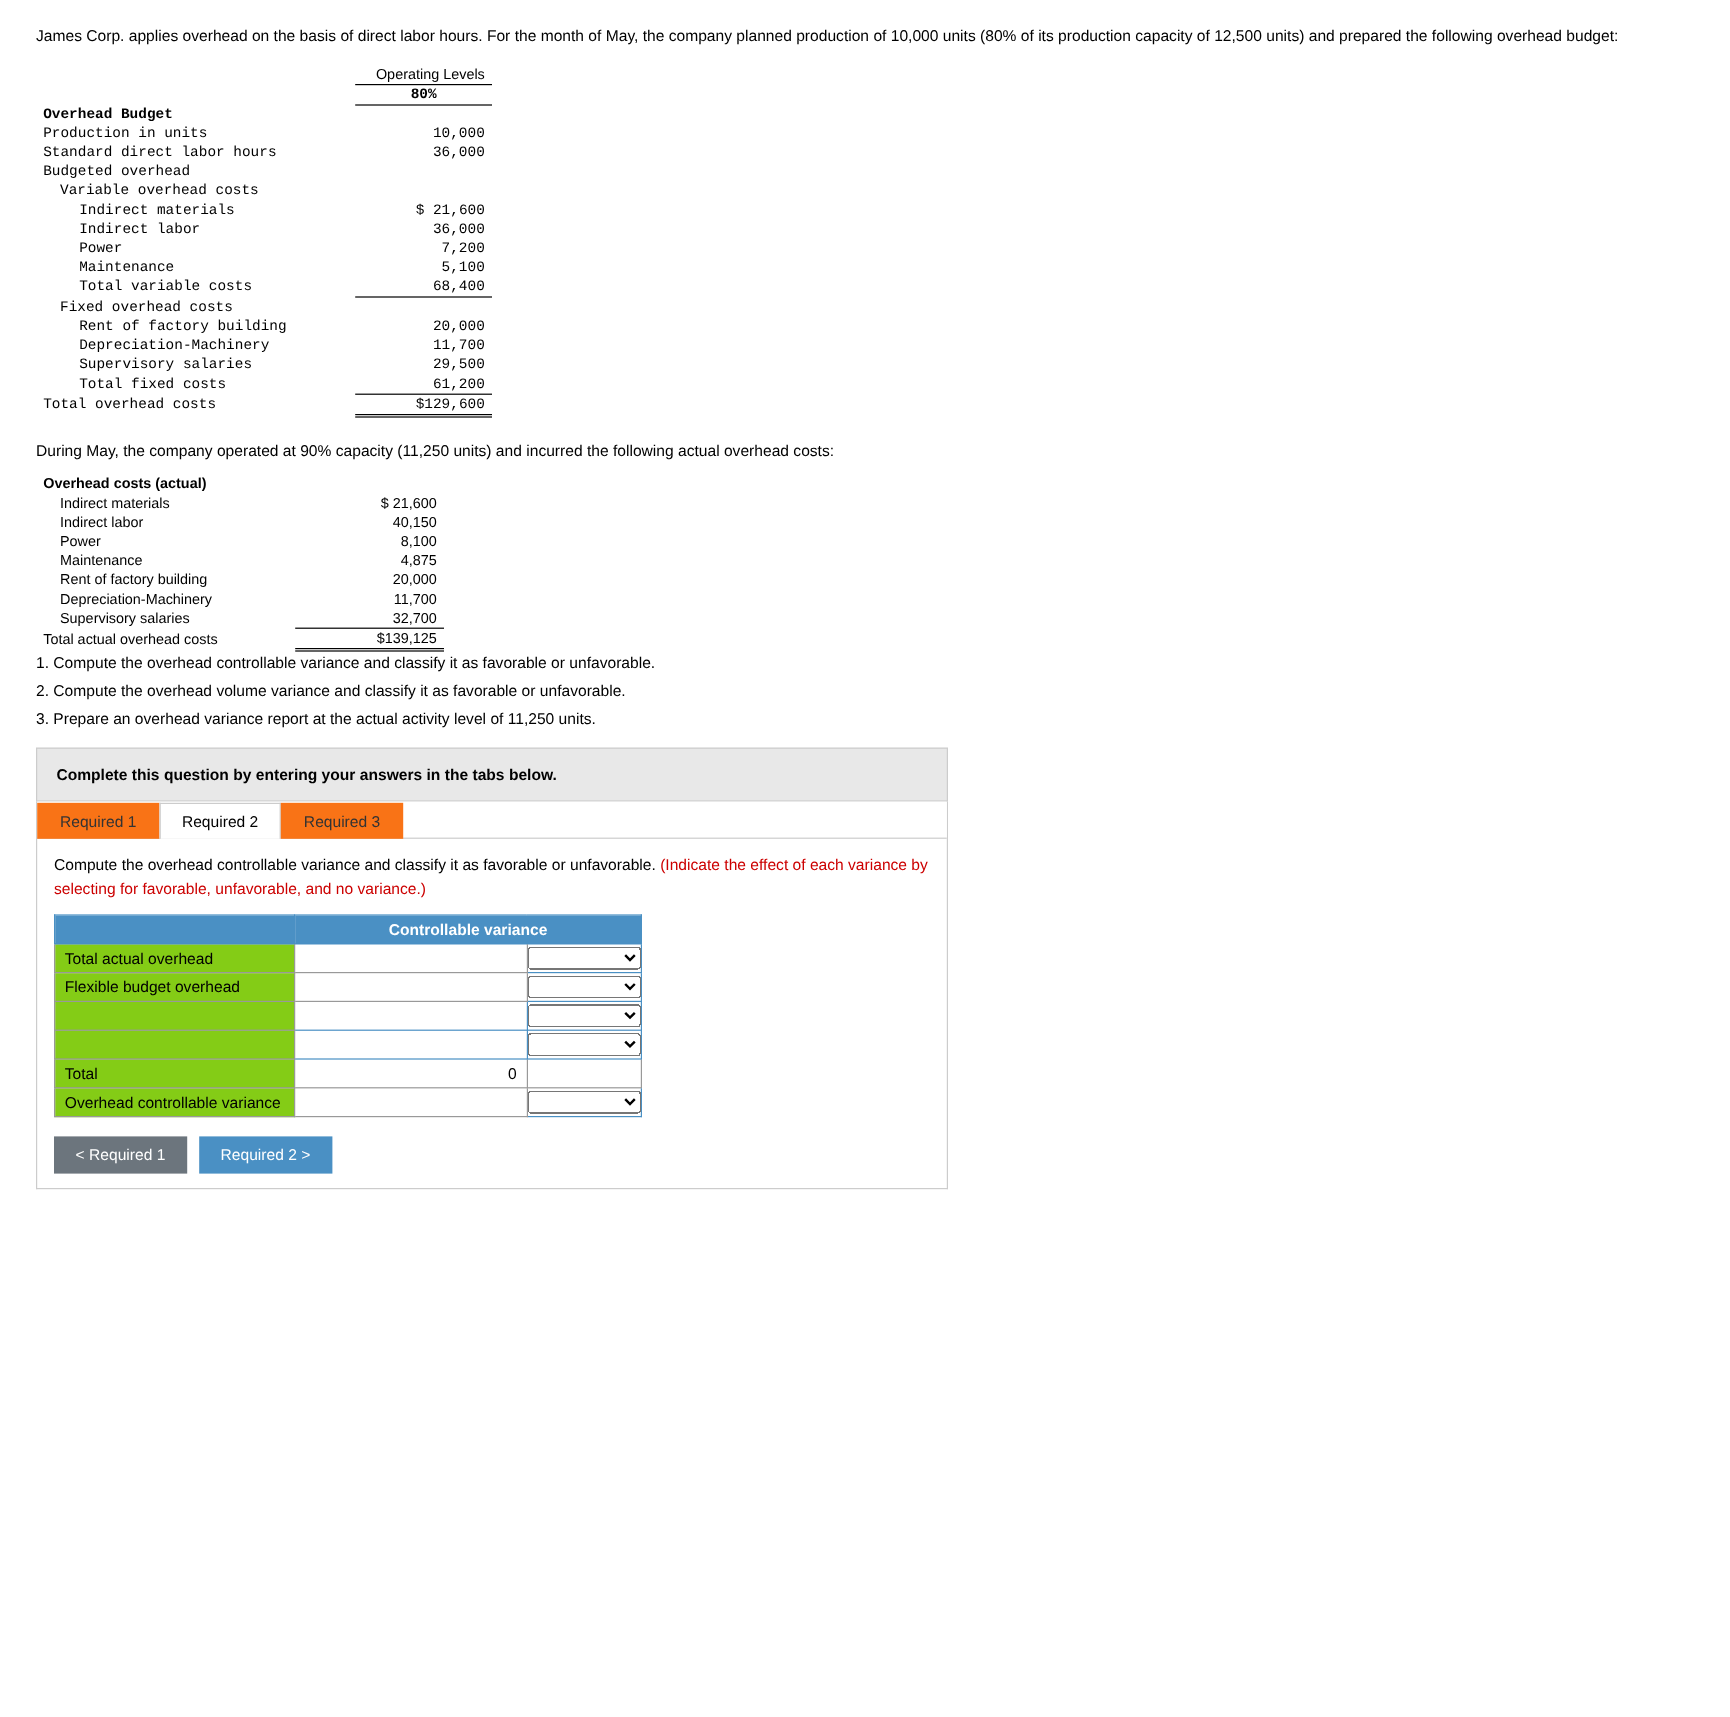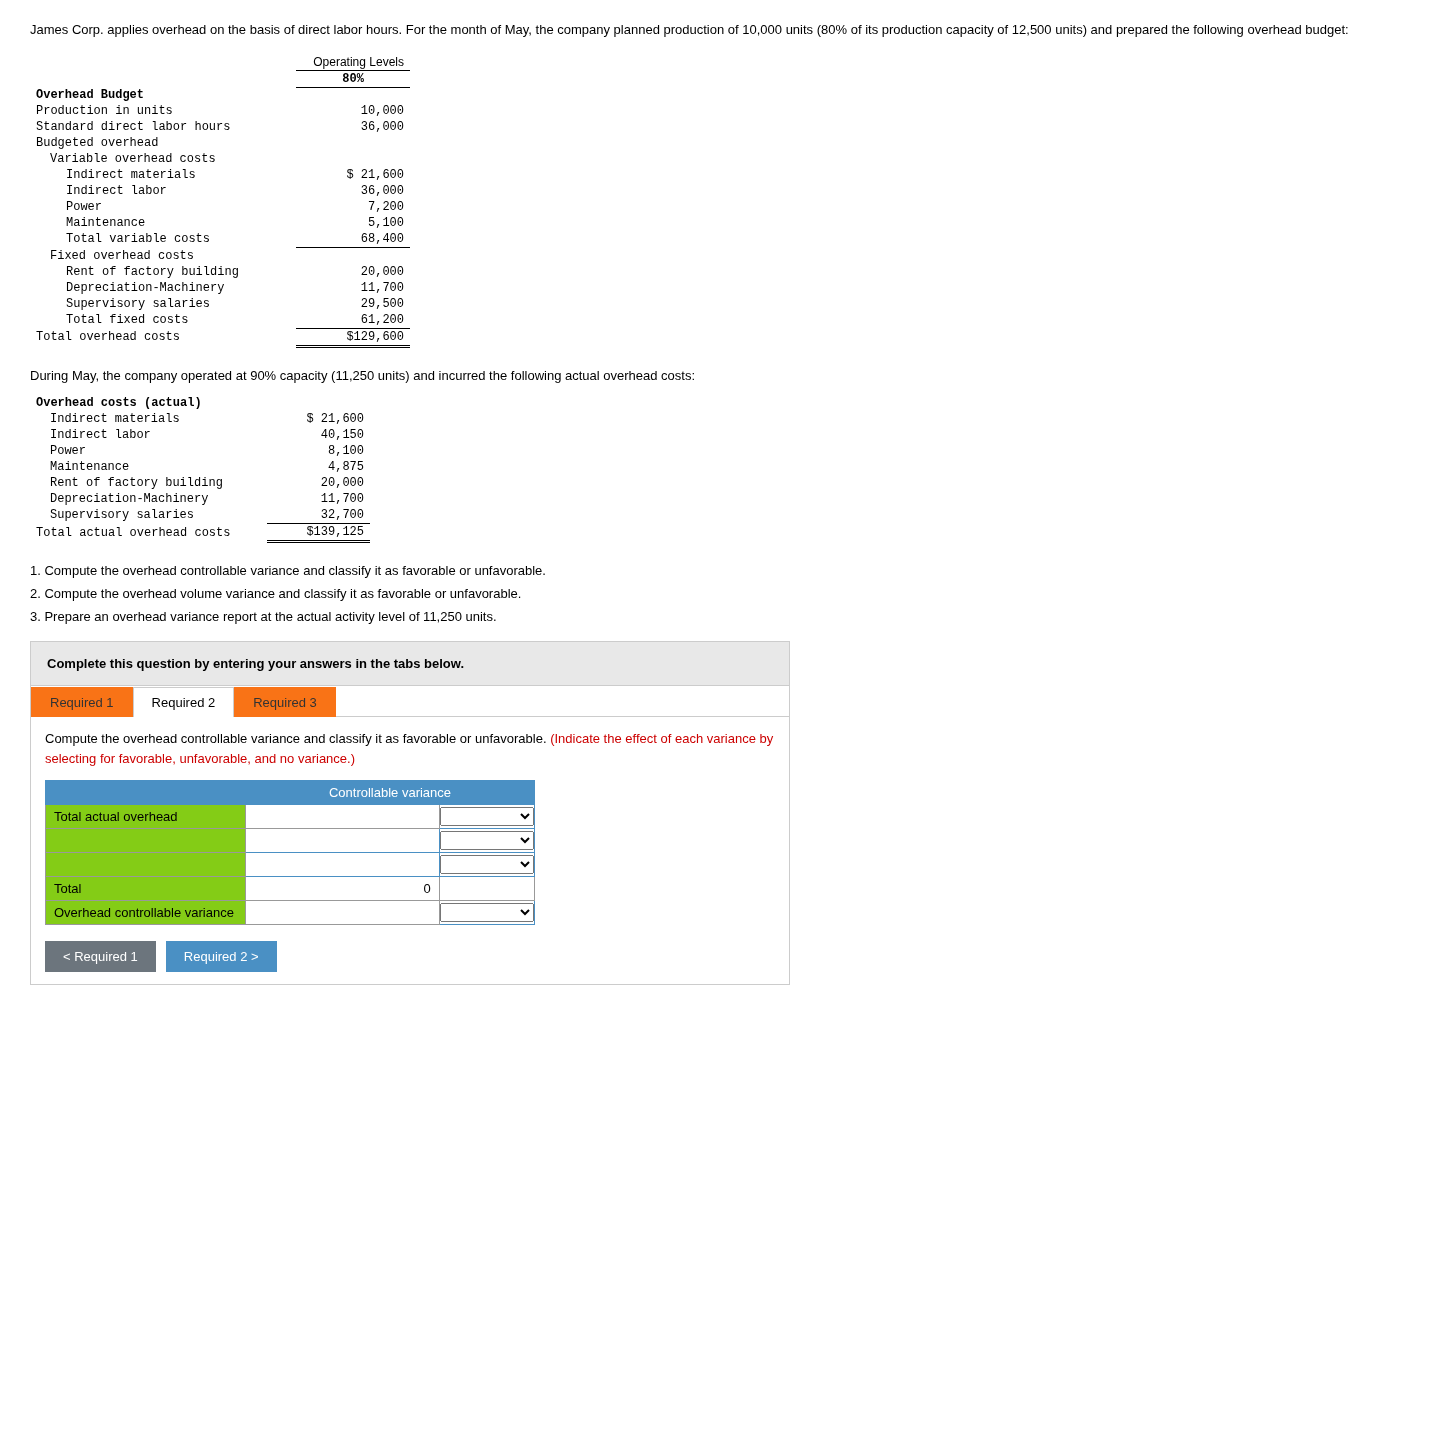--- a/index.html
+++ b/index.html
@@ -42,23 +42,22 @@
       border-bottom: 1px solid #000;
     }
     .double-underline {
       border-bottom: 3px double #000;
     }
     .indent1 { padding-left: 20px !important; }
     .indent2 { padding-left: 36px !important; }
 
     .actual-table {
       border-collapse: collapse;
-      margin-bottom: 18px;
       font-size: 12px;
-      font-family: Liberation Mono, monospace;
+      font-family: Liberation Sans, sans-serif;
       min-width: 340px;
     }
     .actual-table td {
       padding: 1px 6px;
       white-space: nowrap;
     }
     .actual-table .val-col {
       text-align: right;
       min-width: 90px;
     }
@@ -137,21 +136,21 @@
       font-size: 13px;
     }
     .cv-table th, .cv-table td {
       border: 1px solid #999;
       padding: 4px 8px;
     }
     .cv-table th {
       background: #4a90c4;
       color: #fff;
       text-align: center;
-      font-weight: normal;
+      font-weight: bold;
       border-color: #4a90c4;
     }
     .cv-table th.empty-header {
       background: #4a90c4;
     }
     .cv-table td {
       background: #fff;
     }
     .cv-table td.label-cell {
       background: #84cc16;
@@ -361,20 +360,25 @@
           <th colspan="2">Controllable variance</th>
         </tr>
       </thead>
       <tbody id="cv-tbody">
           <tr>
             <td class="label-cell">Total actual overhead</td>
             <td class="value-cell"></td>
             <td class="input-cell has-input"><select><option value=""></option><option value="Favorable">Favorable</option><option value="Unfavorable">Unfavorable</option><option value="No variance">No variance</option></select></td>
           </tr>
           <tr>
+            <td class="label-cell">Flexible budget overhead</td>
+            <td class="value-cell"></td>
+            <td class="input-cell has-input"><select><option value=""></option><option value="Favorable">Favorable</option><option value="Unfavorable">Unfavorable</option><option value="No variance">No variance</option></select></td>
+          </tr>
+          <tr>
             <td class="label-cell"></td>
             <td class="input-cell has-input"><input type="text" style=""></td>
             <td class="input-cell has-input"><select><option value=""></option><option value="Favorable">Favorable</option><option value="Unfavorable">Unfavorable</option><option value="No variance">No variance</option></select></td>
           </tr>
           <tr>
             <td class="label-cell"></td>
             <td class="input-cell has-input"><input type="text" style=""></td>
             <td class="input-cell has-input"><select><option value=""></option><option value="Favorable">Favorable</option><option value="Unfavorable">Unfavorable</option><option value="No variance">No variance</option></select></td>
           </tr>
           <tr>

